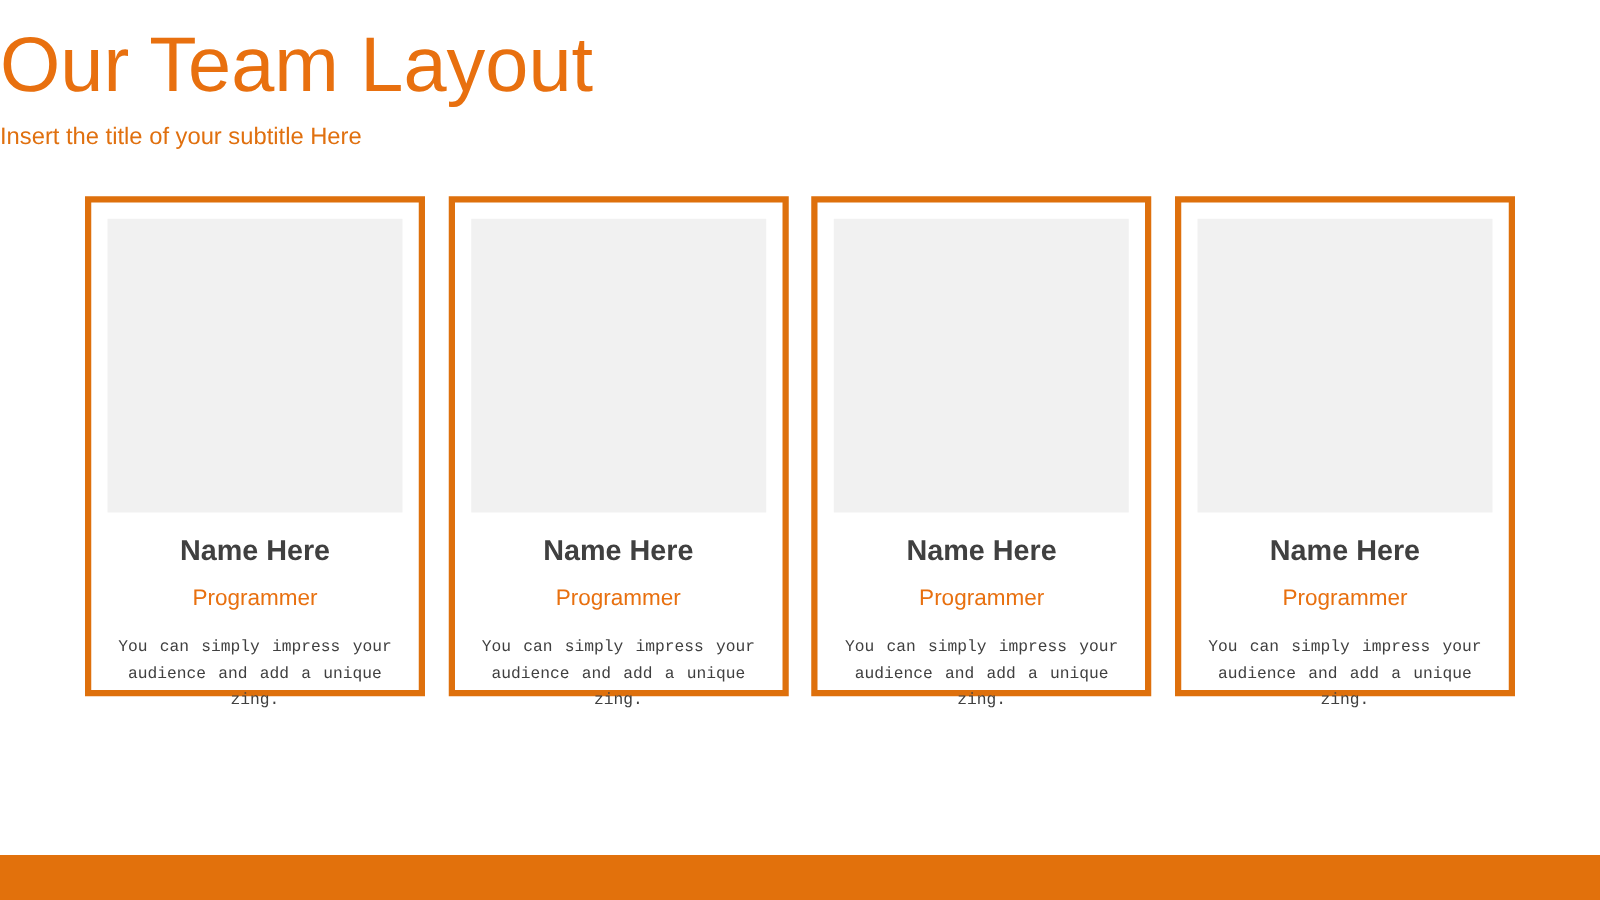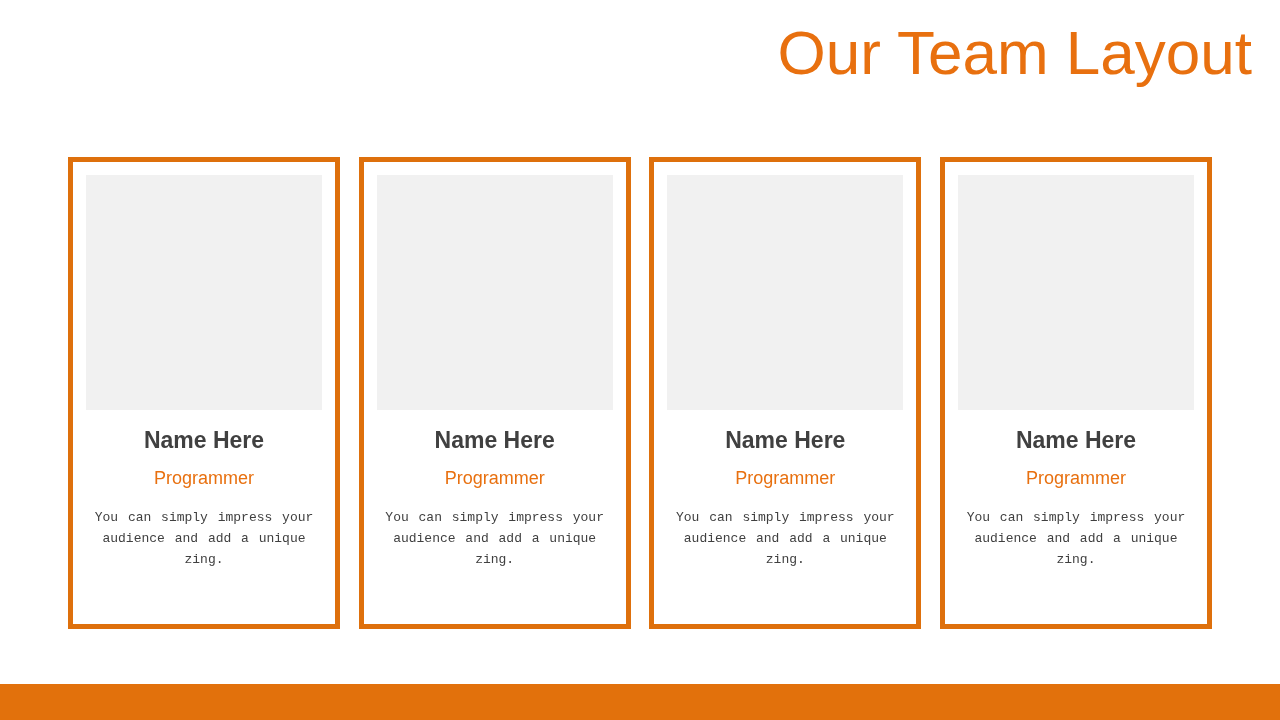--- a/index.html
+++ b/index.html
@@ -22,21 +22,21 @@
     height: 720px;
     background: #ffffff;
   }
 
   
   .header {
     position: absolute;
     top: 0;
     left: 0;
     width: 1252px;
-    text-align: right;
+    text-align: left;
   }
   .slide-title {
     margin: 0;
     padding-top: 18px;
     font-size: 62px;
     font-weight: 400;
     line-height: 1.12;
     color: #e8700f;
     letter-spacing: 0px;
     font-family: "Liberation Sans", sans-serif;
@@ -57,21 +57,21 @@
     top: 157px;
     left: 68px;
     width: 1144px;
     display: flex;
     flex-direction: row;
     justify-content: space-between;
   }
   .team-card {
     box-sizing: border-box;
     width: 272px;
-    height: 472px;
+    height: 400px;
     border: 5px solid #de700c;
     background: #ffffff;
     padding: 13px 13px 10px 13px;
     display: flex;
     flex-direction: column;
     align-items: flex-start;
     text-align: center;
   }
   .photo-placeholder {
     width: 100%;
@@ -124,20 +124,21 @@
     background: #e2710c;
   }
 </style>
 </head>
 <body>
 
 <div class="slide">
 
   <div class="header">
     <h1 class="slide-title">Our Team Layout</h1>
+    <p class="slide-subtitle">Insert the title of your subtitle Here</p>
   </div>
 
   <div class="cards-row">
 
     <div class="team-card">
       <div class="photo-placeholder"></div>
       <div class="card-body">
         <div class="member-name">Name Here</div>
         <div class="member-role">Programmer</div>
         <div class="member-desc">You can simply impress your audience and add a unique zing.</div>

